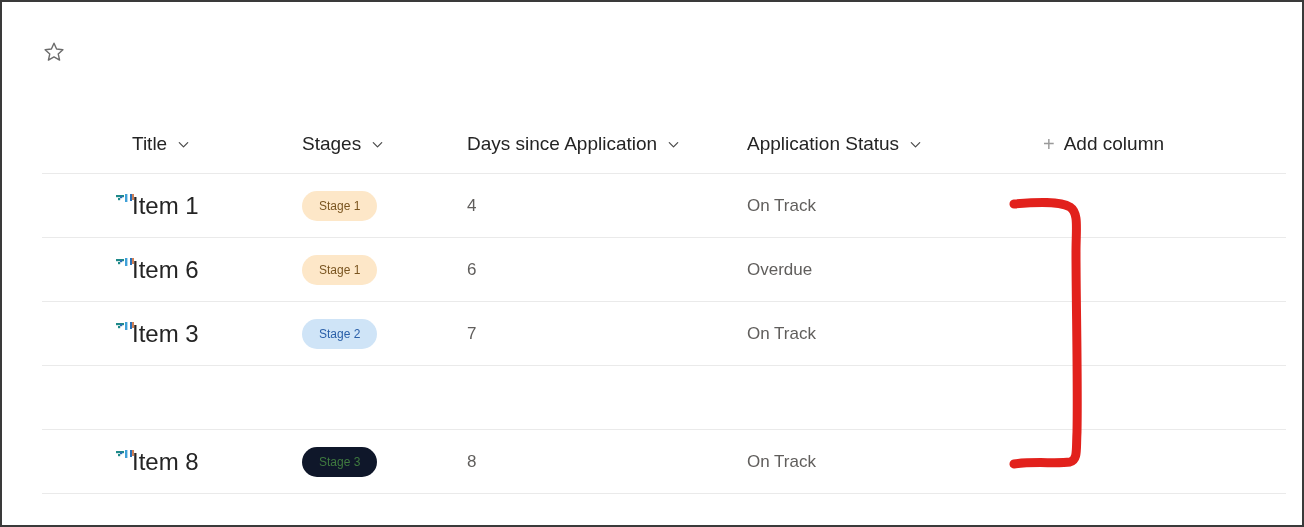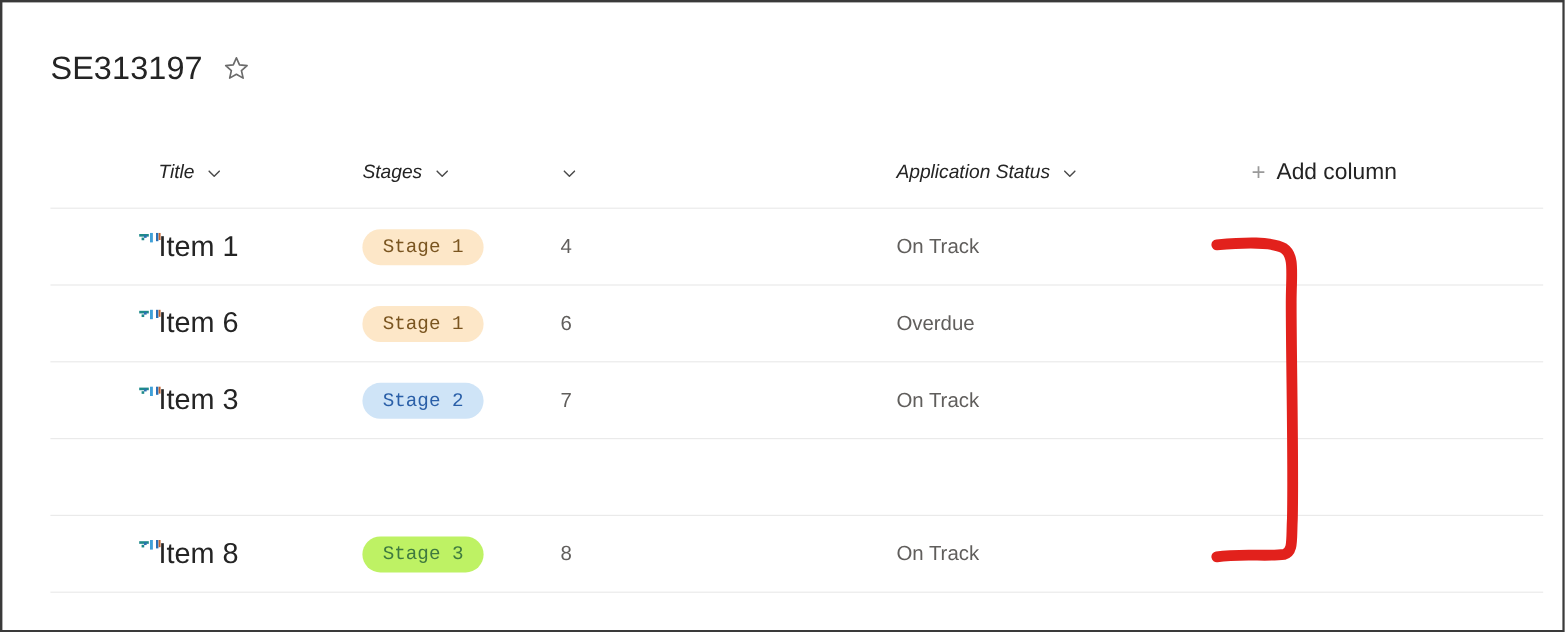--- a/index.html
+++ b/index.html
@@ -73,28 +73,27 @@
   }
 
   
   .c-title   { width: 300px; padding-left: 130px; box-sizing: border-box; }
   .c-stage   { width: 165px; }
   .c-days    { width: 280px; }
   .c-status  { width: 260px; }
   .c-add     { width: 280px; }
 
   .hcell {
-    font-size: 16px;
+    font-size: 19px;
     color: #242424;
     display: flex;
     align-items: center;
     gap: 9px;
     box-sizing: border-box;
     white-space: nowrap;
-    font-style: italic;
   }
   .chev {
     width: 15px;
     height: 15px;
     display: block;
     color: #4a4a4a;
     flex: none;
   }
   .hcell.c-title { padding-left: 130px; }
   .hcell.c-stage { padding-left: 0px; }
@@ -146,46 +145,44 @@
   }
   .doc-icon svg { display: block; }
 
   .pill {
     display: inline-flex;
     align-items: center;
     justify-content: center;
     height: 30px;
     padding: 0 17px;
     border-radius: 16px;
-    font-size: 16px;
+    font-size: 12px;
     line-height: 1;
     white-space: nowrap;
-    font-family: Liberation Mono, monospace;
   }
   .pill-orange { background: #fde7c8; color: #7a5520; }
   .pill-blue   { background: #cfe4f7; color: #2a5fa8; }
-  .pill-green  { background: #bef264; color: #3f7a3f; }
+  .pill-green  { background: #0f172a; color: #3f7a3f; }
 
   
   .annotation {
     position: absolute;
     left: 0;
     top: 0;
     width: 1304px;
     height: 527px;
     pointer-events: none;
   }
 </style>
 </head>
 <body>
 
 <div class="screen">
 
   <div class="title-row">
-    <div class="page-title">SE313197</div>
     <span title="favorite">
       <svg class="star-icon" viewBox="0 0 24 24" fill="none" stroke="currentColor" stroke-width="1.4" stroke-linejoin="round">
         <polygon points="12,3.2 14.6,9 20.9,9.7 16.2,13.9 17.6,20.1 12,16.9 6.4,20.1 7.8,13.9 3.1,9.7 9.4,9"></polygon>
       </svg>
     </span>
   </div>
 
   <div class="list">
 
     <div class="row header-row">
@@ -199,20 +196,21 @@
       </div>
       <div class="hcell c-stage">
         <span>Stages</span>
         <span>
           <svg class="chev" viewBox="0 0 16 16" fill="none" stroke="currentColor" stroke-width="1.3" stroke-linecap="round" stroke-linejoin="round">
               <polyline points="3.5,6 8,10.5 12.5,6"></polyline>
             </svg>
         </span>
       </div>
       <div class="hcell c-days">
+        <span>Days since Application</span>
         <span>
           <svg class="chev" viewBox="0 0 16 16" fill="none" stroke="currentColor" stroke-width="1.3" stroke-linecap="round" stroke-linejoin="round">
               <polyline points="3.5,6 8,10.5 12.5,6"></polyline>
             </svg>
         </span>
       </div>
       <div class="hcell c-status">
         <span>Application Status</span>
         <span>
           <svg class="chev" viewBox="0 0 16 16" fill="none" stroke="currentColor" stroke-width="1.3" stroke-linecap="round" stroke-linejoin="round">

